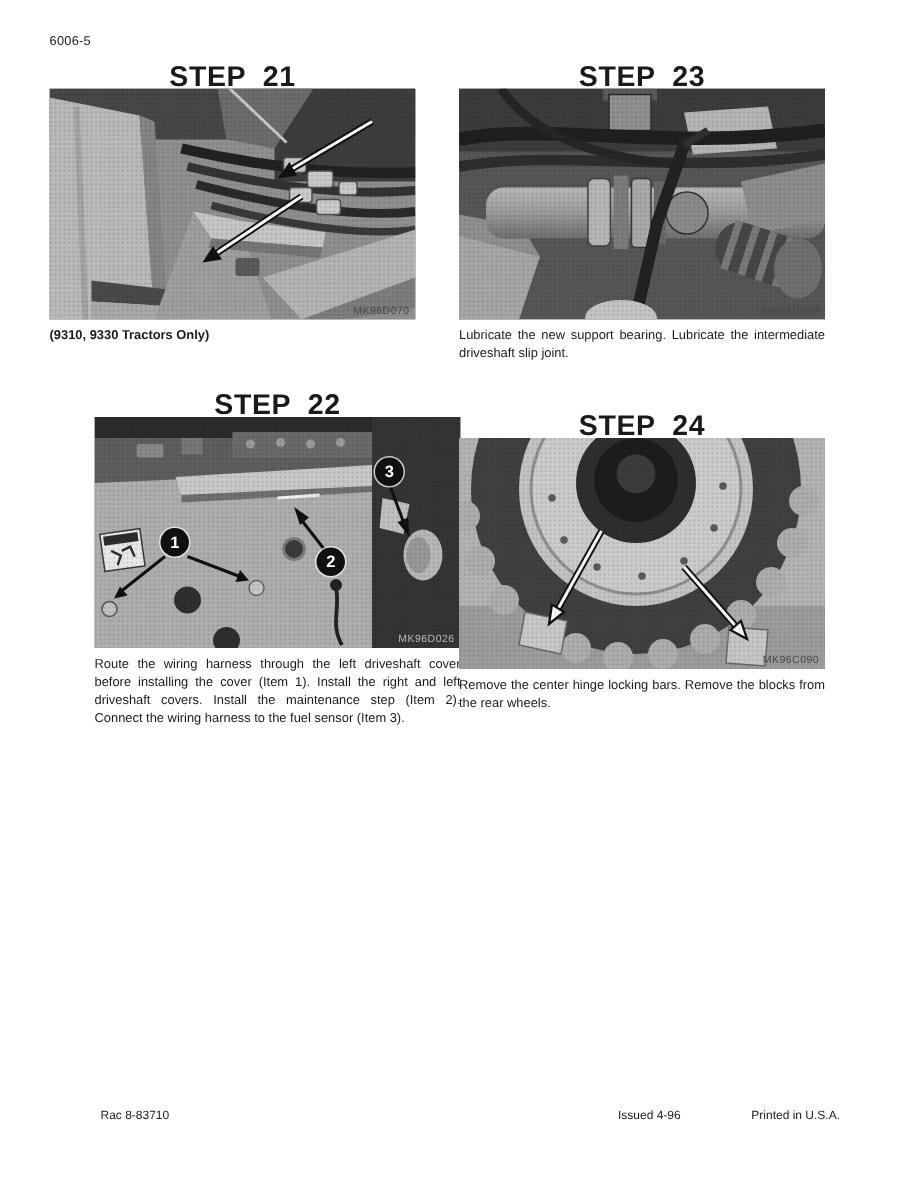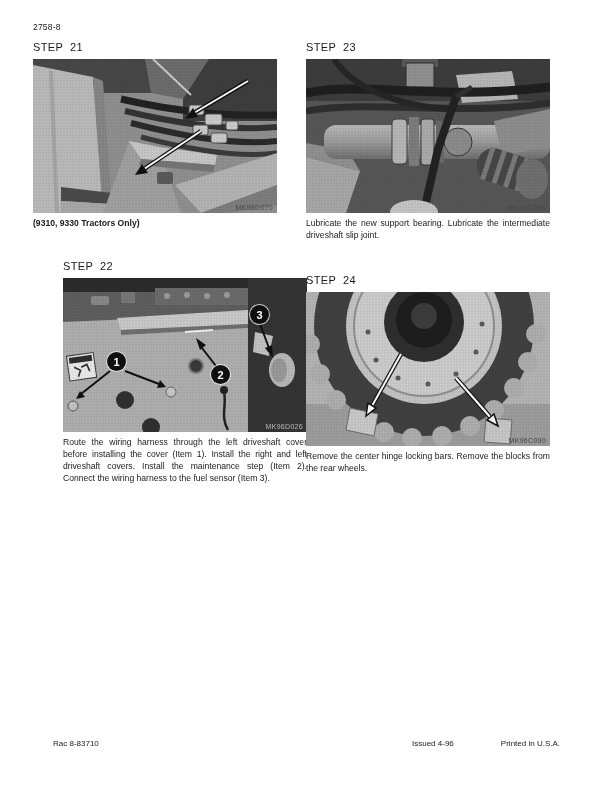--- a/index.html
+++ b/index.html
@@ -2,46 +2,46 @@
 <html><head>
 <meta charset="utf-8">
 <style>
   html,body{margin:0;padding:0;background:#ffffff;}
   .page{
     position:relative;width:612px;height:792px;background:#ffffff;
     font-family:"Liberation Sans",sans-serif;color:#1a1a1a;overflow:hidden;
   }
   .page-number{position:absolute;left:33px;top:22px;font-size:8.5px;letter-spacing:.2px;}
   .step{position:absolute;width:244px;}
-  .step-title{font-size:11px;font-weight:normal;white-space:pre;letter-spacing:.4px;margin:0 0 4px 0;}
+  .step-title{font-size:19px;font-weight:bold;white-space:pre;letter-spacing:.4px;margin:0 0 4px 0;text-align:center;}
   .photo{position:absolute;top:18px;left:0;width:244px;height:154px;overflow:hidden;background:#8f8f8f;}
   .photo svg{display:block;}
   .photo-code{
     position:absolute;right:4px;bottom:2px;font-size:7px;letter-spacing:.3px;
     color:#474747;
   }
   .photo-code.light{color:#b9b9b9;}
   .caption{position:absolute;top:176px;left:0;width:244px;font-size:8.6px;line-height:12px;text-align:justify;}
   .model-note{font-weight:bold;}
   .callout-badge{
     position:absolute;width:19px;height:19px;border-radius:50%;background:#101010;
     color:#ffffff;font-size:11px;font-weight:bold;display:flex;align-items:center;justify-content:center;
     box-shadow:0 0 0 1px rgba(240,240,240,.8);
   }
   .footer{position:absolute;left:0;top:739px;width:612px;font-size:8px;}
-  .footer .f-left{position:absolute;left:33px;padding-left:20px;}
+  .footer .f-left{position:absolute;left:47px;padding-left:20px;}
   .footer .f-center{position:absolute;left:412px;}
   .footer .f-right{position:absolute;right:52px;text-align:center;}
 </style>
 </head>
 <body>
 
 <div class="page">
 
-  <div class="page-number">2758-8</div>
+  <div class="page-number">6006-5</div>
 
   <section class="step" style="left:33px;top:41px;">
     <h2 class="step-title">STEP  21</h2>
     <div class="photo">
       <svg width="244" height="154" viewBox="0 0 244 154">
         <defs>
           <pattern id="ht-a" width="3" height="3" patternUnits="userSpaceOnUse">
             <circle cx="1" cy="1" r="0.7" fill="#000" opacity="0.14"></circle>
           </pattern>
         </defs>

